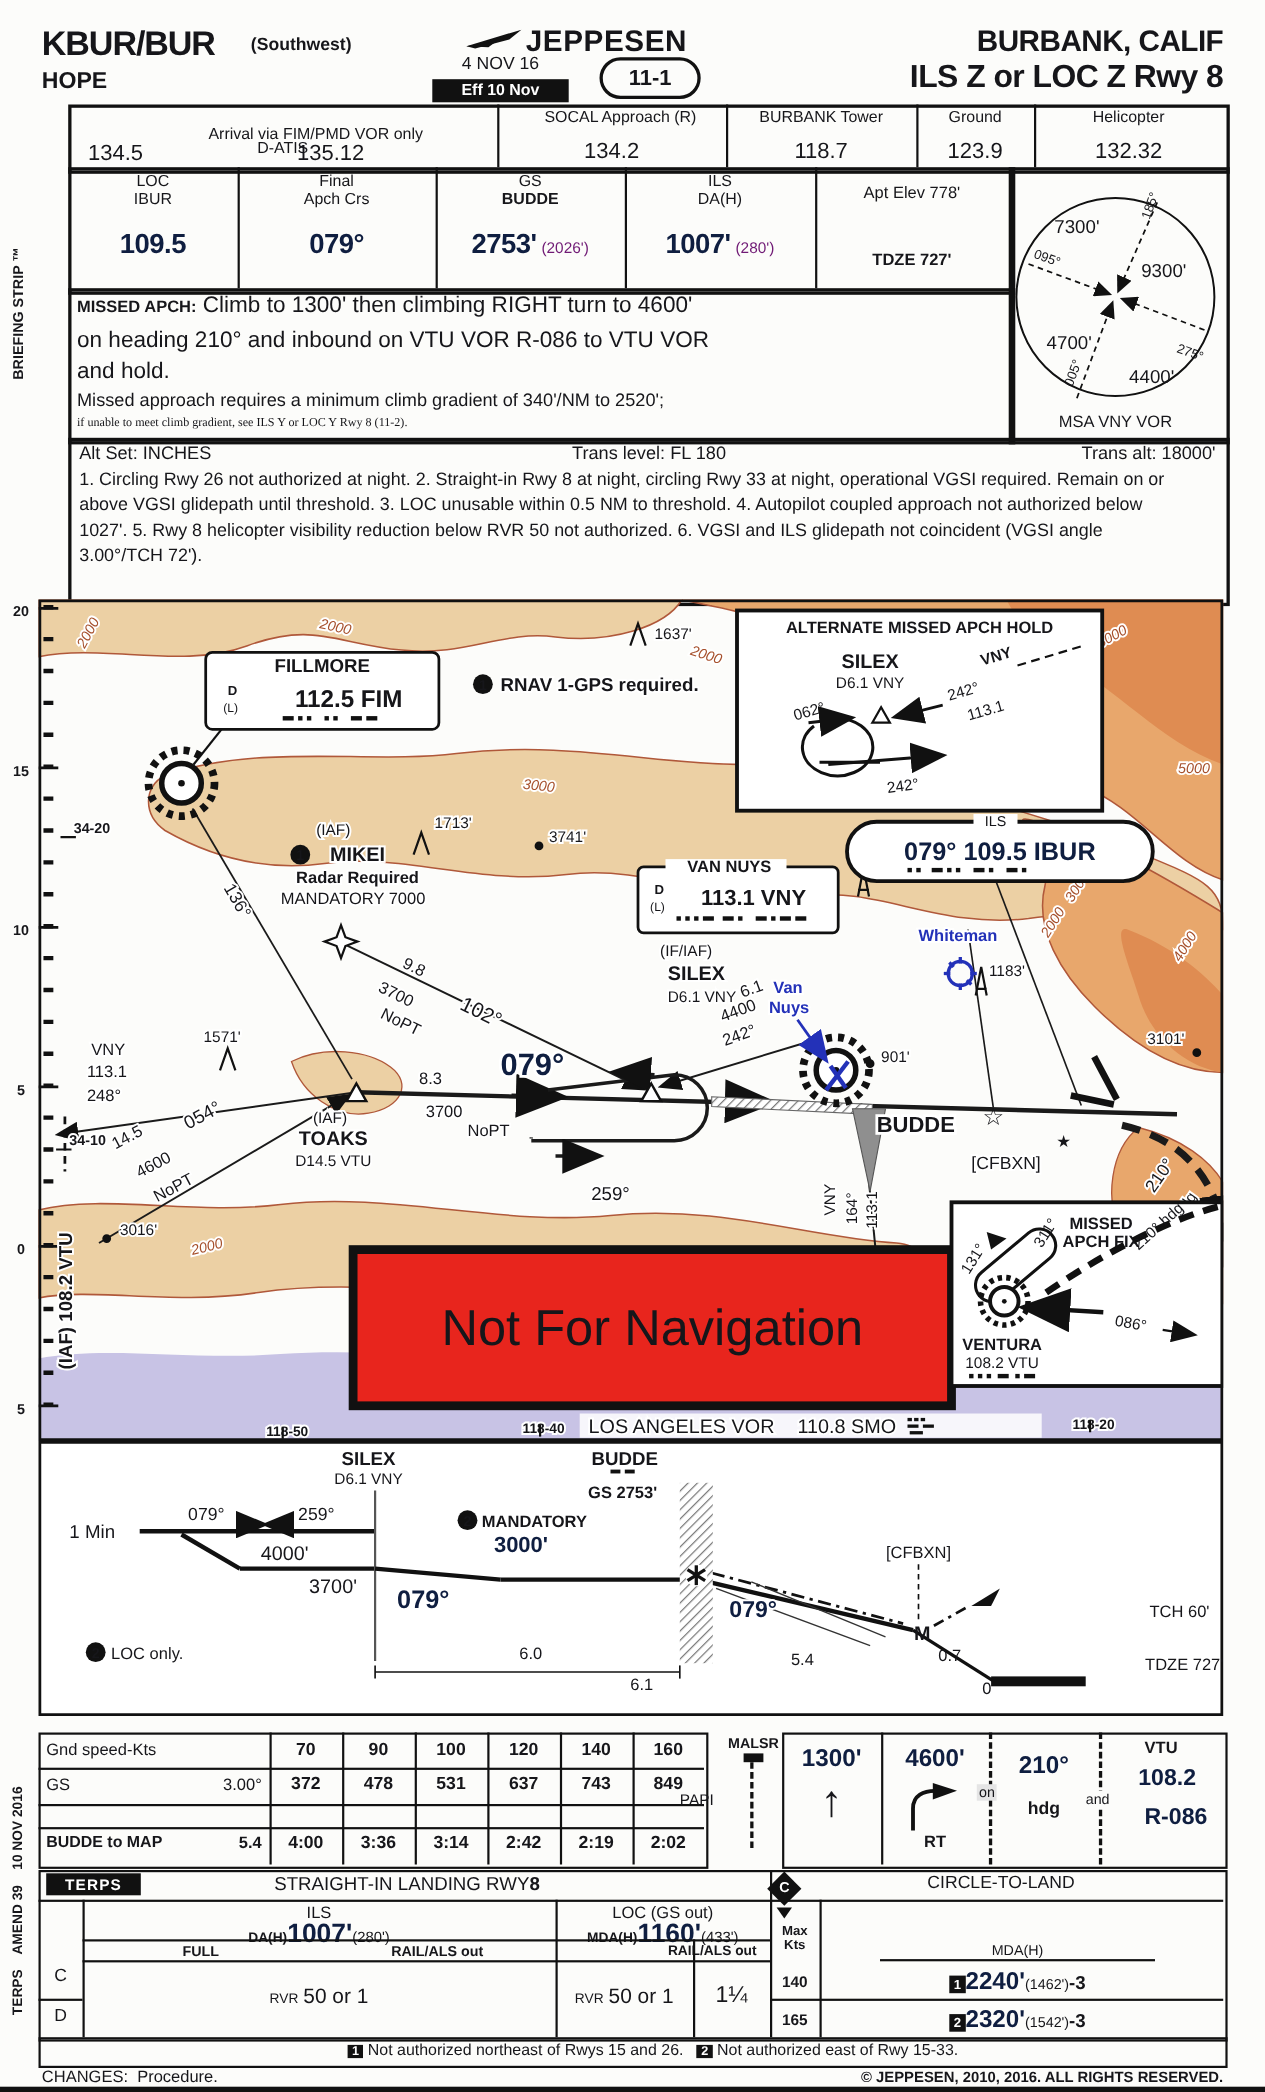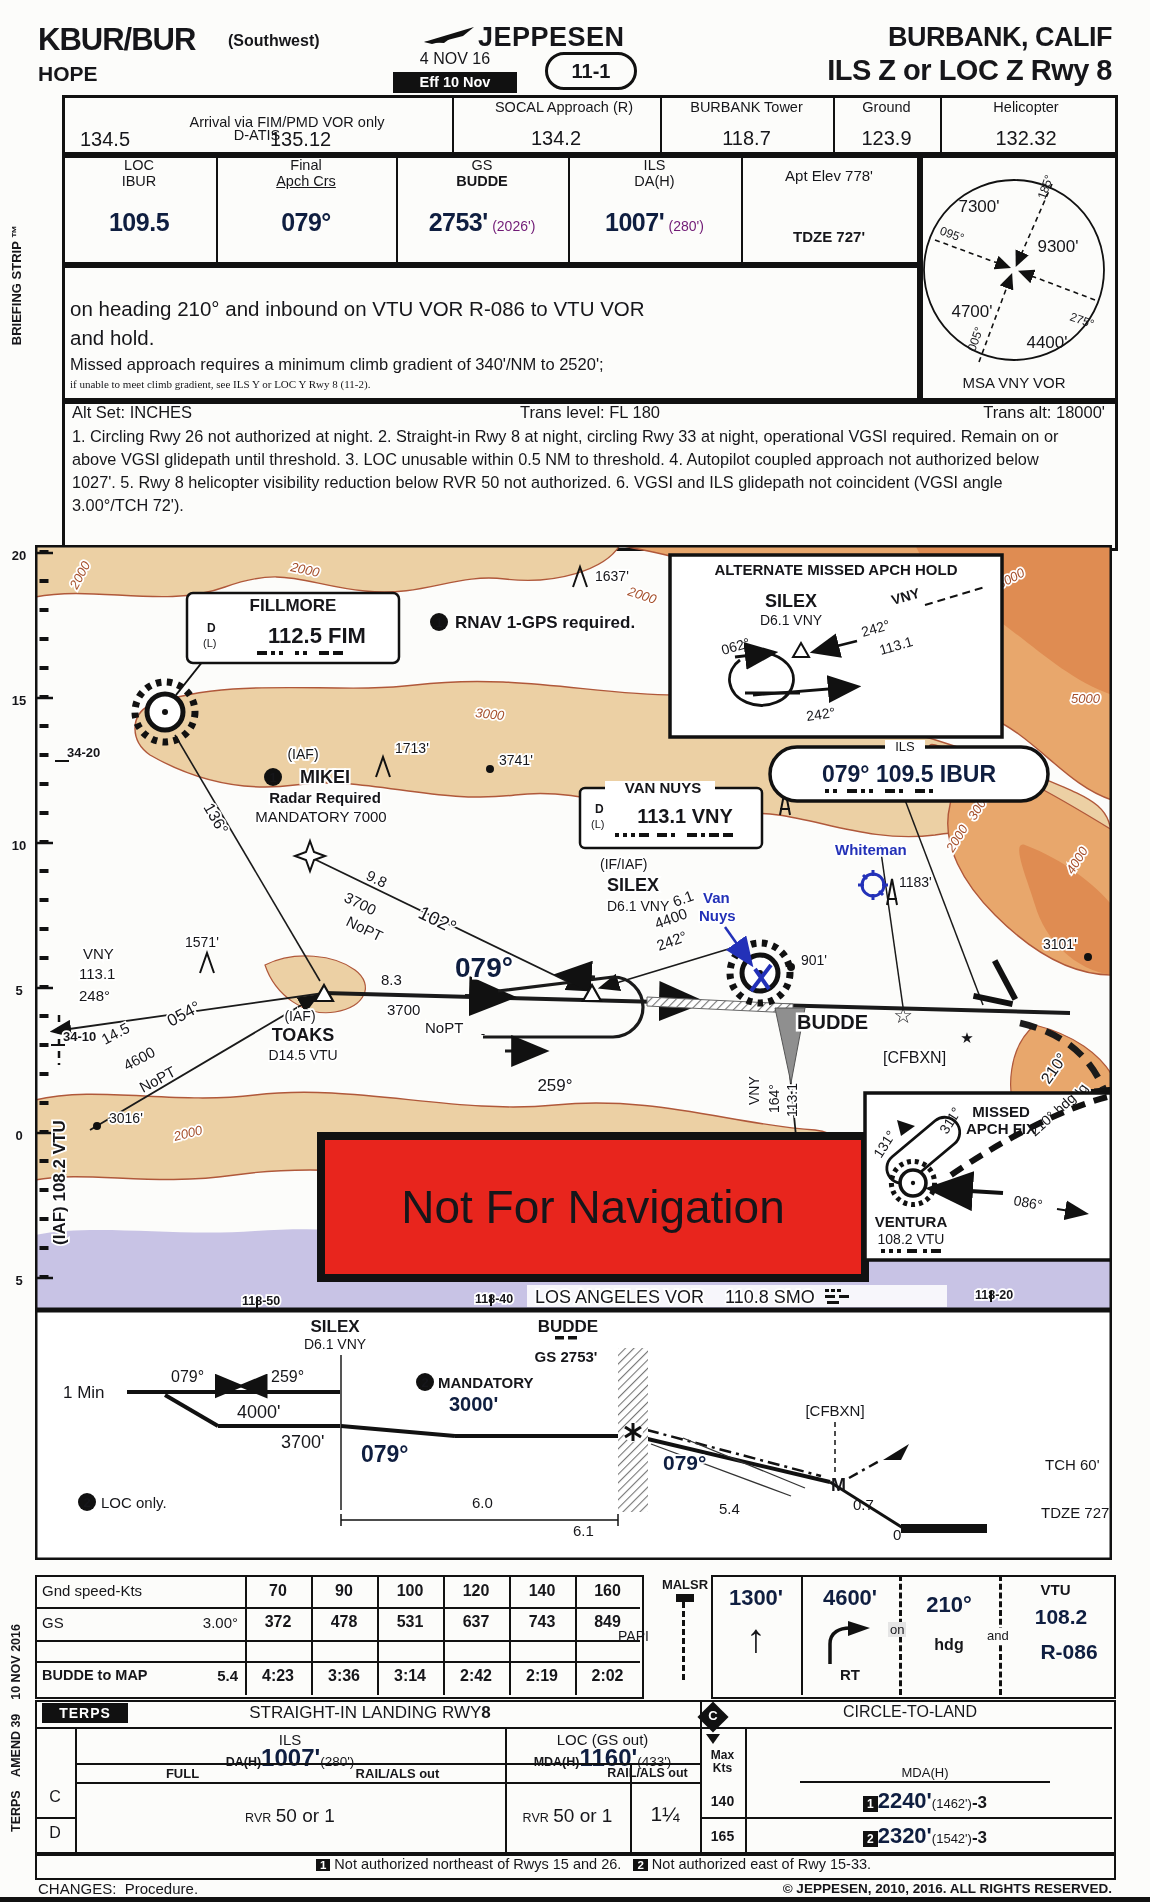--- a/index.html
+++ b/index.html
@@ -75,32 +75,36 @@
 
   <div class="box" style="left:62px;top:152px;width:855px;height:110px;"></div>
   <div class="vline" style="left:216px;top:152px;height:110px;"></div>
   <div class="vline" style="left:396px;top:152px;height:110px;"></div>
   <div class="vline" style="left:568px;top:152px;height:110px;"></div>
   <div class="vline" style="left:741px;top:152px;height:110px;"></div>
   <div class="abs ctr lbl" style="left:62px;top:157px;width:154px;">LOC</div>
   <div class="abs ctr lbl" style="left:62px;top:173px;width:154px;">IBUR</div>
   <div class="abs ctr bigval" style="left:62px;top:208px;width:154px;">109.5</div>
   <div class="abs ctr lbl" style="left:216px;top:157px;width:180px;">Final</div>
-  <div class="abs ctr lbl" style="left:216px;top:173px;width:180px;text-decoration:underline;">Apch Crs</div>
+  <div class="abs ctr lbl" style="left:216px;top:173px;width:180px;">Apch Crs</div>
   <div class="abs ctr bigval" style="left:216px;top:208px;width:180px;">079°</div>
   <div class="abs ctr lbl" style="left:396px;top:157px;width:172px;">GS</div>
   <div class="abs ctr lbl b" style="left:396px;top:173px;width:172px;">BUDDE</div>
   <div class="abs ctr" style="left:396px;top:208px;width:172px;"><span class="bigval">2753'</span> <span class="paren">(2026')</span></div>
   <div class="abs ctr lbl" style="left:568px;top:157px;width:173px;">ILS</div>
   <div class="abs ctr lbl" style="left:568px;top:173px;width:173px;">DA(H)</div>
   <div class="abs ctr" style="left:568px;top:208px;width:173px;"><span class="bigval">1007'</span> <span class="paren">(280')</span></div>
   <div class="abs ctr lbl" style="left:741px;top:167px;width:176px;font-size:15px;">Apt Elev 778'</div>
   <div class="abs ctr lbl b" style="left:741px;top:228px;width:176px;font-size:15px;">TDZE 727'</div>
 
   <div class="box" style="left:62px;top:262px;width:855px;height:136px;"></div>
+  <div class="abs" style="left:70px;top:268px;width:840px;font-size:20.5px;line-height:1.0;">
+    <span class="b" style="font-size:15px;">MISSED APCH:</span>
+    <span>Climb to 1300' then climbing RIGHT turn to 4600'</span>
+  </div>
   <div class="abs" style="left:70px;top:297px;font-size:20.5px;">on heading 210° and inbound on VTU VOR R-086 to VTU VOR</div>
   <div class="abs" style="left:70px;top:326px;font-size:20.5px;">and hold.</div>
   <div class="abs" style="left:70px;top:355px;font-size:16.5px;">Missed approach requires a minimum climb gradient of 340'/NM to 2520';</div>
   <div class="abs" style="left:70px;top:378px;font-size:11px;font-family:Liberation Serif, serif;">if unable to meet climb gradient, see ILS Y or LOC Y Rwy 8 (11-2).</div>
 
   <div class="box" style="left:917px;top:152px;width:195px;height:246px;"></div>
   <svg class="abs" style="left:917px;top:152px;" width="195" height="246" viewBox="0 0 195 246">
     <circle cx="97" cy="118" r="90" fill="none" stroke="#111" stroke-width="1.8"></circle>
     <defs>
         <marker id="ah" markerWidth="10" markerHeight="9" refX="8" refY="4.5" orient="auto">
@@ -540,21 +544,21 @@
   <div class="abs" style="left:42px;top:1614px;font-size:15px;">GS</div>
   <div class="abs rt" style="left:150px;top:1614px;width:88px;font-size:15px;">3.00°</div>
   <div class="abs ctr b" style="left:245px;top:1613px;width:66px;font-size:16px;">372</div>
   <div class="abs ctr b" style="left:311px;top:1613px;width:66px;font-size:16px;">478</div>
   <div class="abs ctr b" style="left:377px;top:1613px;width:66px;font-size:16px;">531</div>
   <div class="abs ctr b" style="left:443px;top:1613px;width:66px;font-size:16px;">637</div>
   <div class="abs ctr b" style="left:509px;top:1613px;width:66px;font-size:16px;">743</div>
   <div class="abs ctr b" style="left:575px;top:1613px;width:65px;font-size:16px;">849</div>
   <div class="abs b" style="left:42px;top:1667px;font-size:14.5px;">BUDDE to MAP</div>
   <div class="abs rt b" style="left:180px;top:1667px;width:58px;font-size:15px;">5.4</div>
-  <div class="abs ctr b" style="left:245px;top:1667px;width:66px;font-size:16px;">4:23</div>
+  <div class="abs ctr b" style="left:245px;top:1667px;width:66px;font-size:16px;">4:00</div>
   <div class="abs ctr b" style="left:311px;top:1667px;width:66px;font-size:16px;">3:36</div>
   <div class="abs ctr b" style="left:377px;top:1667px;width:66px;font-size:16px;">3:14</div>
   <div class="abs ctr b" style="left:443px;top:1667px;width:66px;font-size:16px;">2:42</div>
   <div class="abs ctr b" style="left:509px;top:1667px;width:66px;font-size:16px;">2:19</div>
   <div class="abs ctr b" style="left:575px;top:1667px;width:65px;font-size:16px;">2:02</div>
 
   <div class="abs" style="left:658px;top:1577px;width:54px;">
     <div class="ctr b" style="font-size:13px;">MALSR</div>
     <div style="margin:2px auto 0;width:18px;height:8px;background:#111;"></div>
     <div style="margin:0 auto;width:3px;height:78px;border-left:3px dashed #111;"></div>

